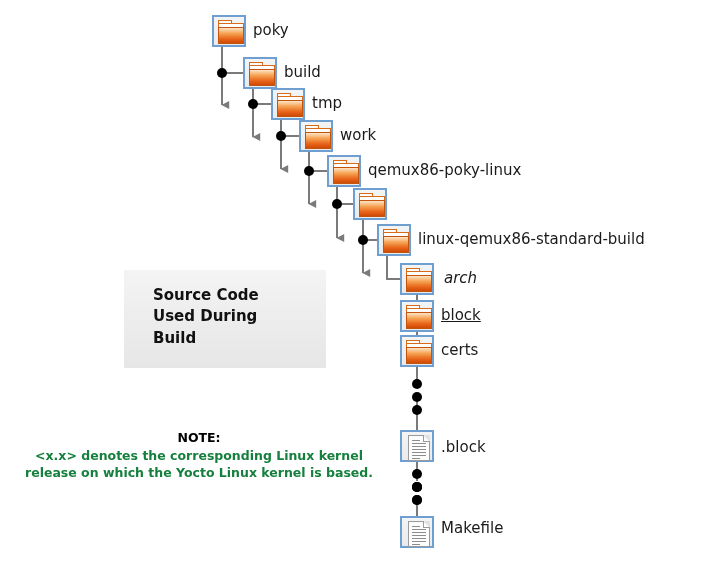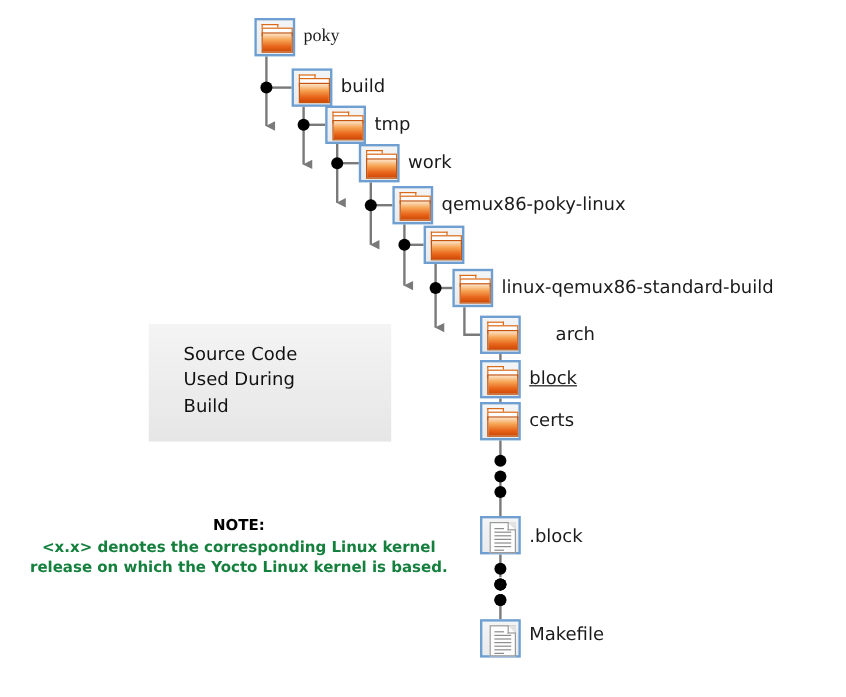--- a/index.html
+++ b/index.html
@@ -142,21 +142,21 @@
     top: 270px;
     width: 202px;
     height: 98px;
     background: linear-gradient(180deg, #f4f4f4 0%, #ececec 55%, #e6e6e6 100%);
   }
   #callout .ctext {
     position: absolute;
     left: 29px;
     top: 15px;
     font-size: 15px;
-    font-weight: normal;
+    font-weight: bold;
     color: #111111;
     line-height: 1.42;
     white-space: pre-line;
   }
   
   #note {
     position: absolute;
     left: 19px;
     top: 430px;
     width: 360px;
@@ -245,21 +245,21 @@
 
   <div class="node" style="left:212px; top:15px;">
     <div class="icon-frame">
       <div class="folder">
           <div class="tab"></div>
           <div class="back"></div>
           <div class="body"></div>
         </div>
     </div>
   </div>
-  <div class="label" style="left:253px; top:23px;font-family:Liberation Serif, serif;">poky</div>
+  <div class="label" style="left:253px; top:23px;">poky</div>
 
   <div class="node" style="left:243px; top:57px;">
     <div class="icon-frame">
       <div class="folder">
           <div class="tab"></div>
           <div class="back"></div>
           <div class="body"></div>
         </div>
     </div>
   </div>
@@ -321,21 +321,21 @@
 
   <div class="node" style="left:400px; top:263px;">
     <div class="icon-frame">
       <div class="folder">
           <div class="tab"></div>
           <div class="back"></div>
           <div class="body"></div>
         </div>
     </div>
   </div>
-  <div class="label" style="left:463px; top:271px;">arch</div>
+  <div class="label" style="left:444px; top:271px;font-style:italic;">arch</div>
 
   <div class="node" style="left:400px; top:300px;">
     <div class="icon-frame">
       <div class="folder">
           <div class="tab"></div>
           <div class="back"></div>
           <div class="body"></div>
         </div>
     </div>
   </div>

